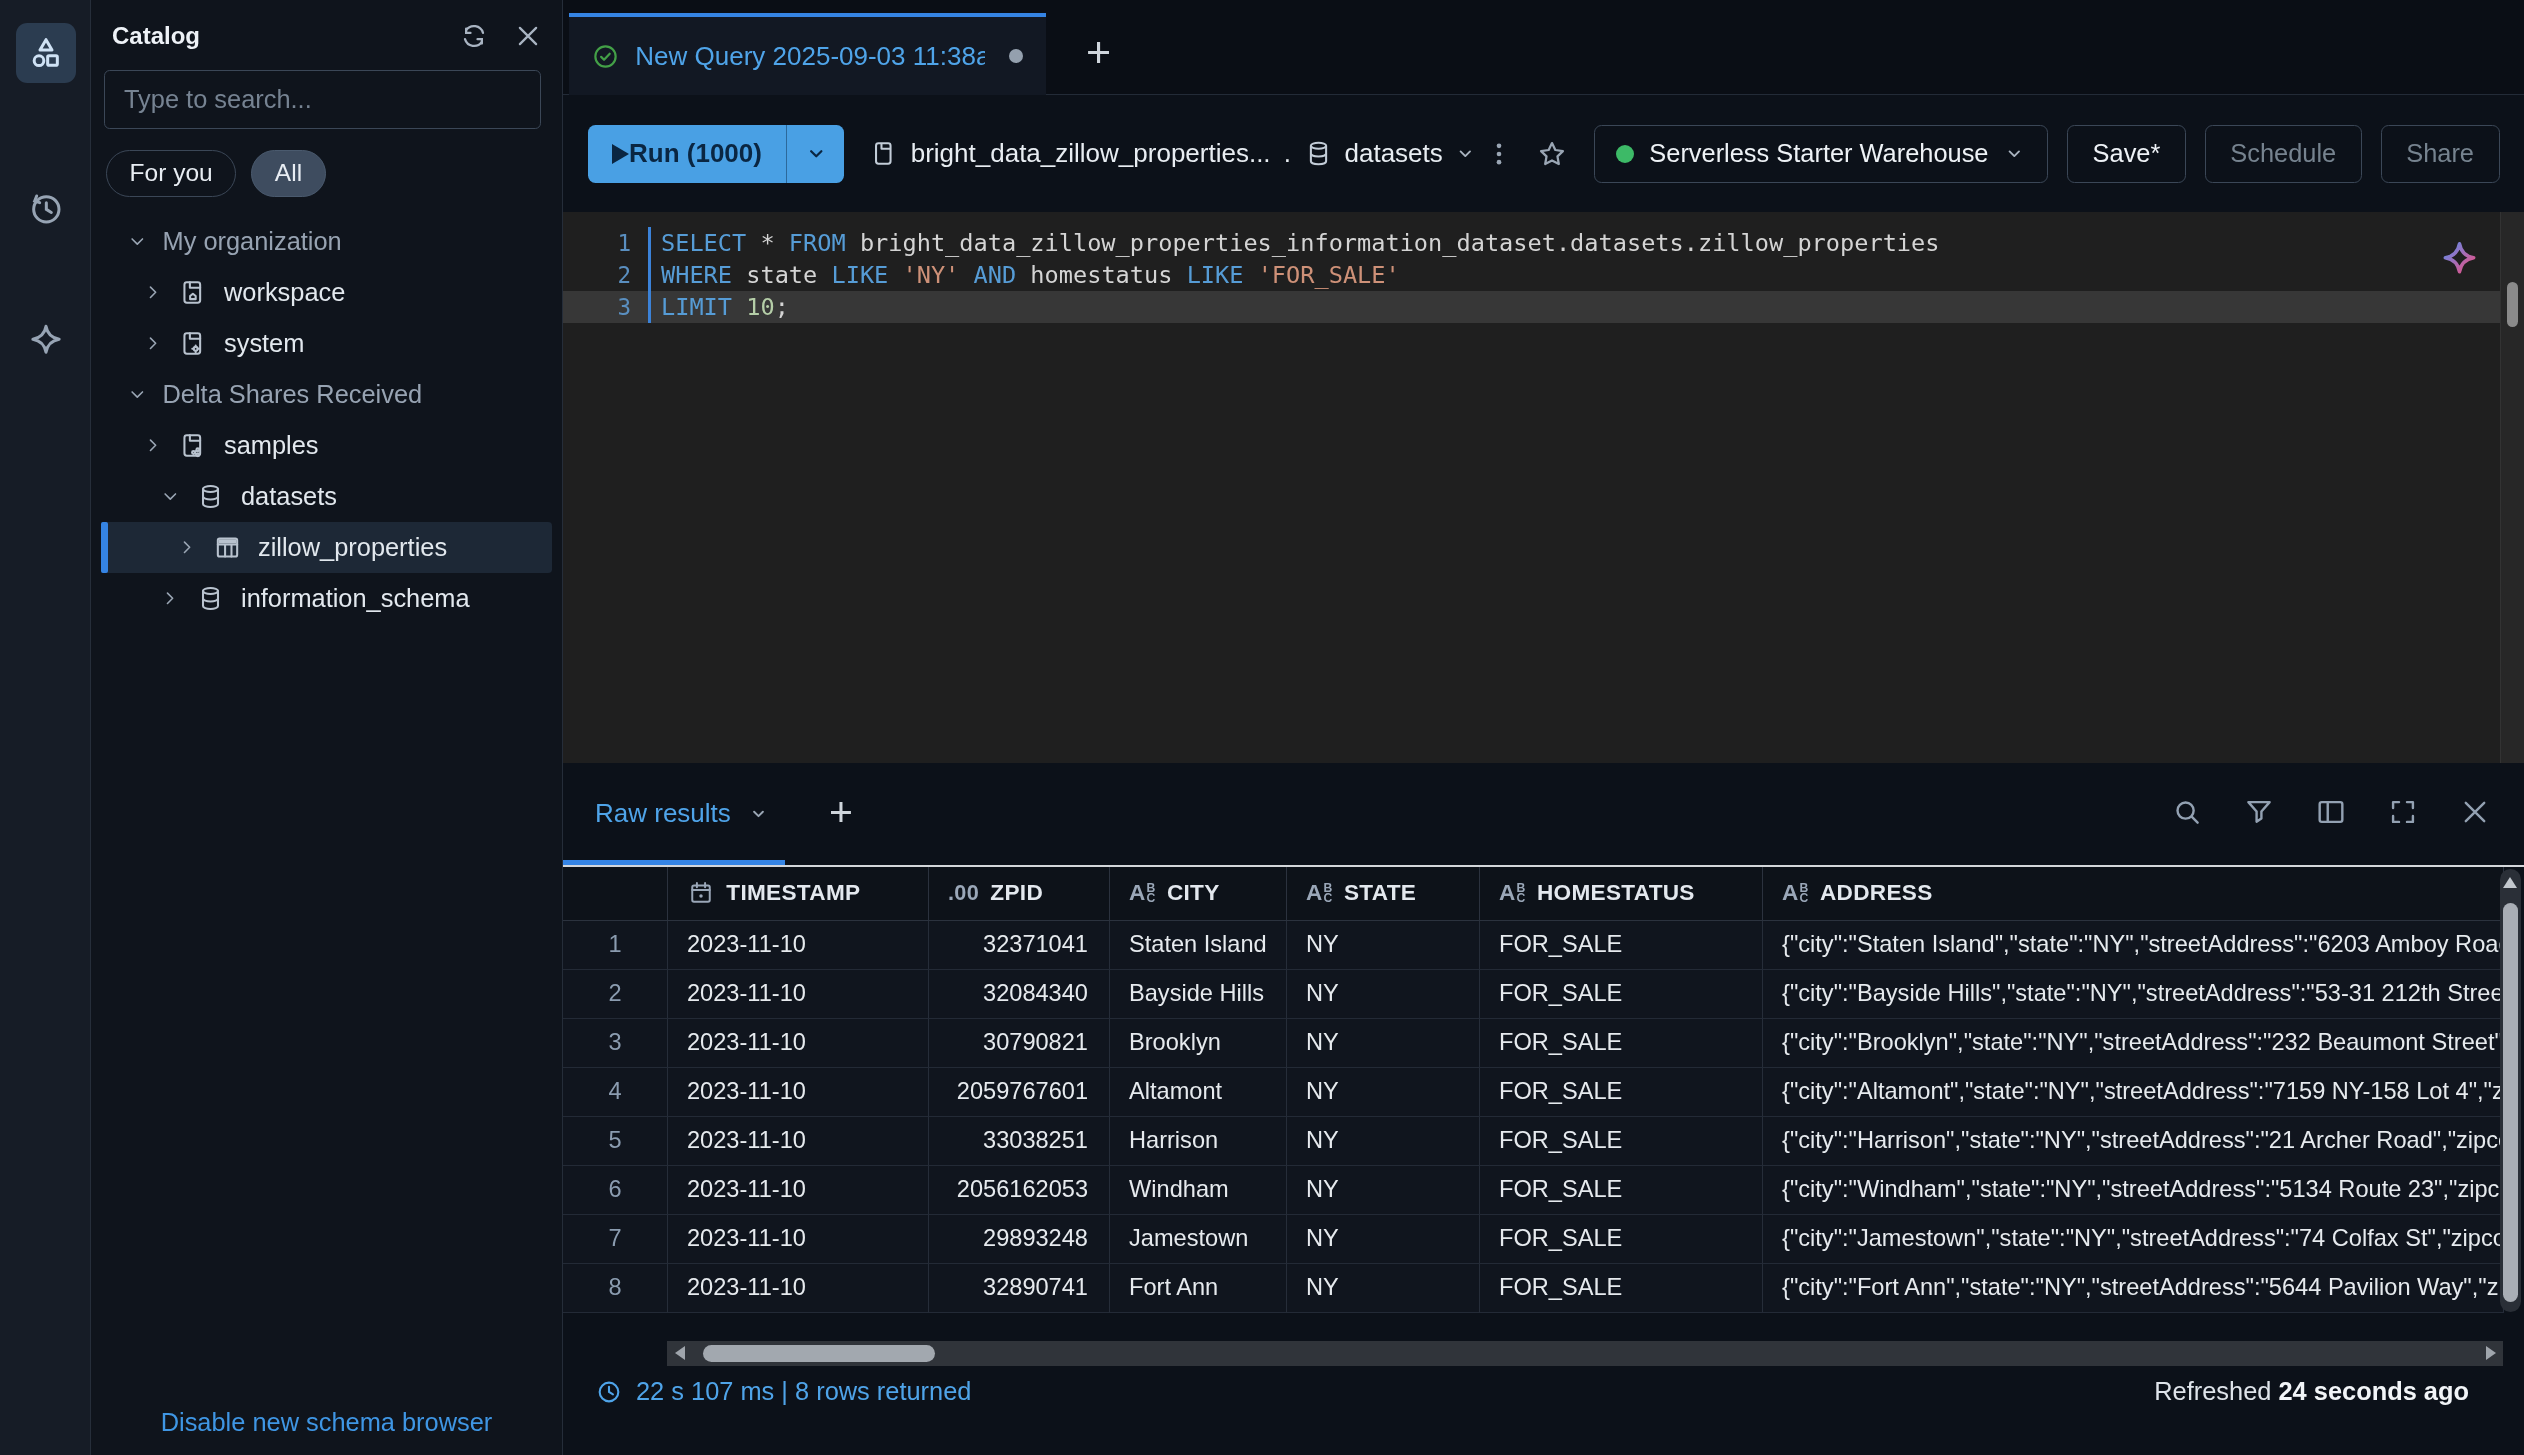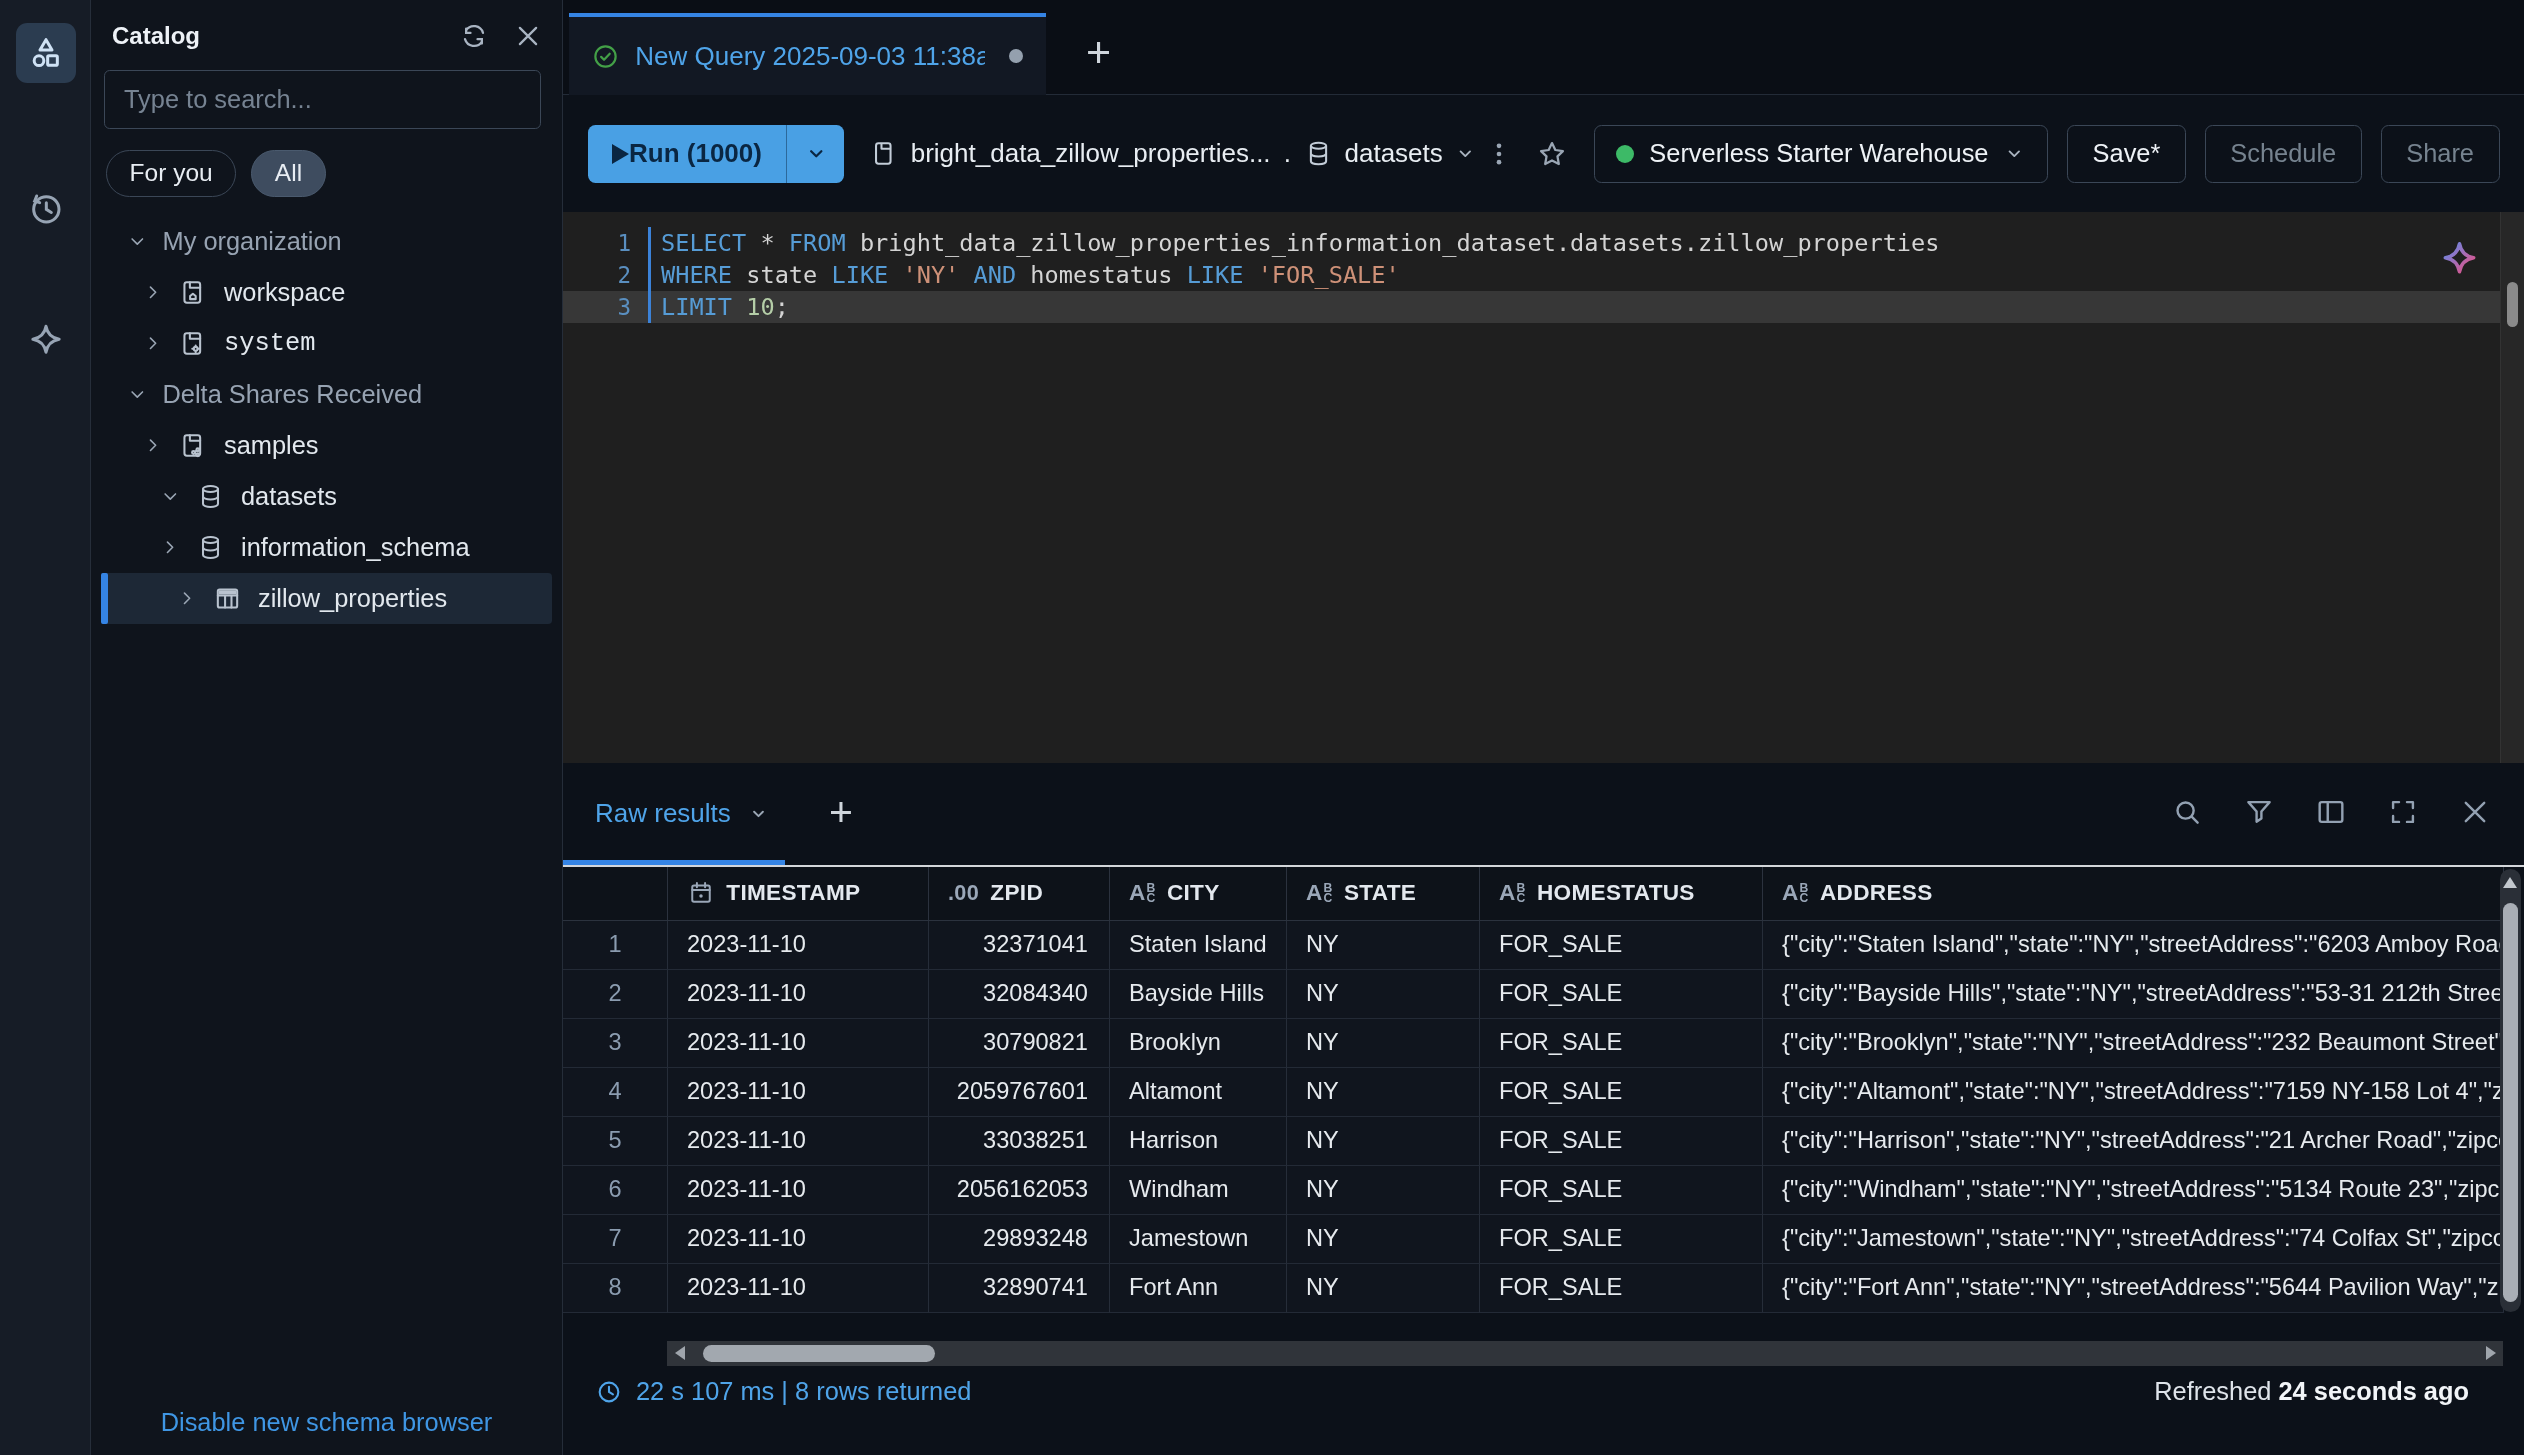--- a/index.html
+++ b/index.html
@@ -211,21 +211,21 @@
         </span>
         <span class="tree-icon">
           <svg viewBox="0 0 24 24" fill="none" stroke="currentColor" stroke-width="1.7" stroke-linecap="round" stroke-linejoin="round">
             <rect x="4.5" y="3.5" width="13" height="17" rx="2"></rect>
             <path d="M9 3.5v4.5h8.5"></path>
             <path d="M9.2 17.5v-2.6l2.3-1.9 2.3 1.9v2.6z"></path>
           </svg>
         </span>
         <span class="tree-label">workspace</span>
       </div>
-      <div class="tree-row" style="padding-left: 41px; font-family: Liberation Mono, monospace;">
+      <div class="tree-row" style="padding-left: 41px;">
         <span class="chev">
           <svg viewBox="0 0 24 24" fill="none" stroke="currentColor" stroke-width="1.7" stroke-linecap="round" stroke-linejoin="round">
             <path d="M9 6.5l5.5 5.5L9 17.5"></path>
           </svg>
         </span>
         <span class="tree-icon">
           <svg viewBox="0 0 24 24" fill="none" stroke="currentColor" stroke-width="1.7" stroke-linecap="round" stroke-linejoin="round">
             <rect x="4.5" y="3.5" width="13" height="17" rx="2"></rect>
             <path d="M9 3.5v4.5h8.5"></path>
             <circle cx="13.8" cy="16.4" r="1.6"></circle>
@@ -268,49 +268,49 @@
         </span>
         <span class="tree-icon">
           <svg viewBox="0 0 24 24" fill="none" stroke="currentColor" stroke-width="1.7" stroke-linecap="round" stroke-linejoin="round">
             <ellipse cx="12" cy="5.8" rx="6.2" ry="2.5"></ellipse>
             <path d="M5.8 5.8v12.4c0 1.4 2.8 2.5 6.2 2.5s6.2-1.1 6.2-2.5V5.8"></path>
             <path d="M5.8 12c0 1.4 2.8 2.5 6.2 2.5s6.2-1.1 6.2-2.5"></path>
           </svg>
         </span>
         <span class="tree-label">datasets</span>
       </div>
+      <div class="tree-row selected" style="padding-left: 75px;">
+        <span class="chev">
+          <svg viewBox="0 0 24 24" fill="none" stroke="currentColor" stroke-width="1.7" stroke-linecap="round" stroke-linejoin="round">
+            <path d="M9 6.5l5.5 5.5L9 17.5"></path>
+          </svg>
+        </span>
+        <span class="tree-icon">
+          <svg viewBox="0 0 24 24" fill="none" stroke="currentColor" stroke-width="1.7" stroke-linecap="round" stroke-linejoin="round">
+            <rect x="4" y="4.5" width="16" height="15" rx="1.5"></rect>
+            <path d="M4 9.5h16M10 9.5v10M15.3 9.5v10"></path>
+            <path d="M4.8 5.2h14.4v3.5H4.8z" fill="currentColor" stroke="none"></path>
+          </svg>
+        </span>
+        <span class="tree-label">zillow_properties</span>
+      </div>
       <div class="tree-row" style="padding-left: 58px;">
         <span class="chev">
           <svg viewBox="0 0 24 24" fill="none" stroke="currentColor" stroke-width="1.7" stroke-linecap="round" stroke-linejoin="round">
             <path d="M9 6.5l5.5 5.5L9 17.5"></path>
           </svg>
         </span>
         <span class="tree-icon">
           <svg viewBox="0 0 24 24" fill="none" stroke="currentColor" stroke-width="1.7" stroke-linecap="round" stroke-linejoin="round">
             <ellipse cx="12" cy="5.8" rx="6.2" ry="2.5"></ellipse>
             <path d="M5.8 5.8v12.4c0 1.4 2.8 2.5 6.2 2.5s6.2-1.1 6.2-2.5V5.8"></path>
             <path d="M5.8 12c0 1.4 2.8 2.5 6.2 2.5s6.2-1.1 6.2-2.5"></path>
           </svg>
         </span>
         <span class="tree-label">information_schema</span>
-      </div>
-      <div class="tree-row selected" style="padding-left: 75px;">
-        <span class="chev">
-          <svg viewBox="0 0 24 24" fill="none" stroke="currentColor" stroke-width="1.7" stroke-linecap="round" stroke-linejoin="round">
-            <path d="M9 6.5l5.5 5.5L9 17.5"></path>
-          </svg>
-        </span>
-        <span class="tree-icon">
-          <svg viewBox="0 0 24 24" fill="none" stroke="currentColor" stroke-width="1.7" stroke-linecap="round" stroke-linejoin="round">
-            <rect x="4" y="4.5" width="16" height="15" rx="1.5"></rect>
-            <path d="M4 9.5h16M10 9.5v10M15.3 9.5v10"></path>
-            <path d="M4.8 5.2h14.4v3.5H4.8z" fill="currentColor" stroke="none"></path>
-          </svg>
-        </span>
-        <span class="tree-label">zillow_properties</span>
       </div>
     </div>
   <div class="panel-footer">Disable new schema browser</div>
 </aside>
 
 <div class="main">
 
   <div class="tabstrip">
     <div class="tab">
       <span class="tab-check">

